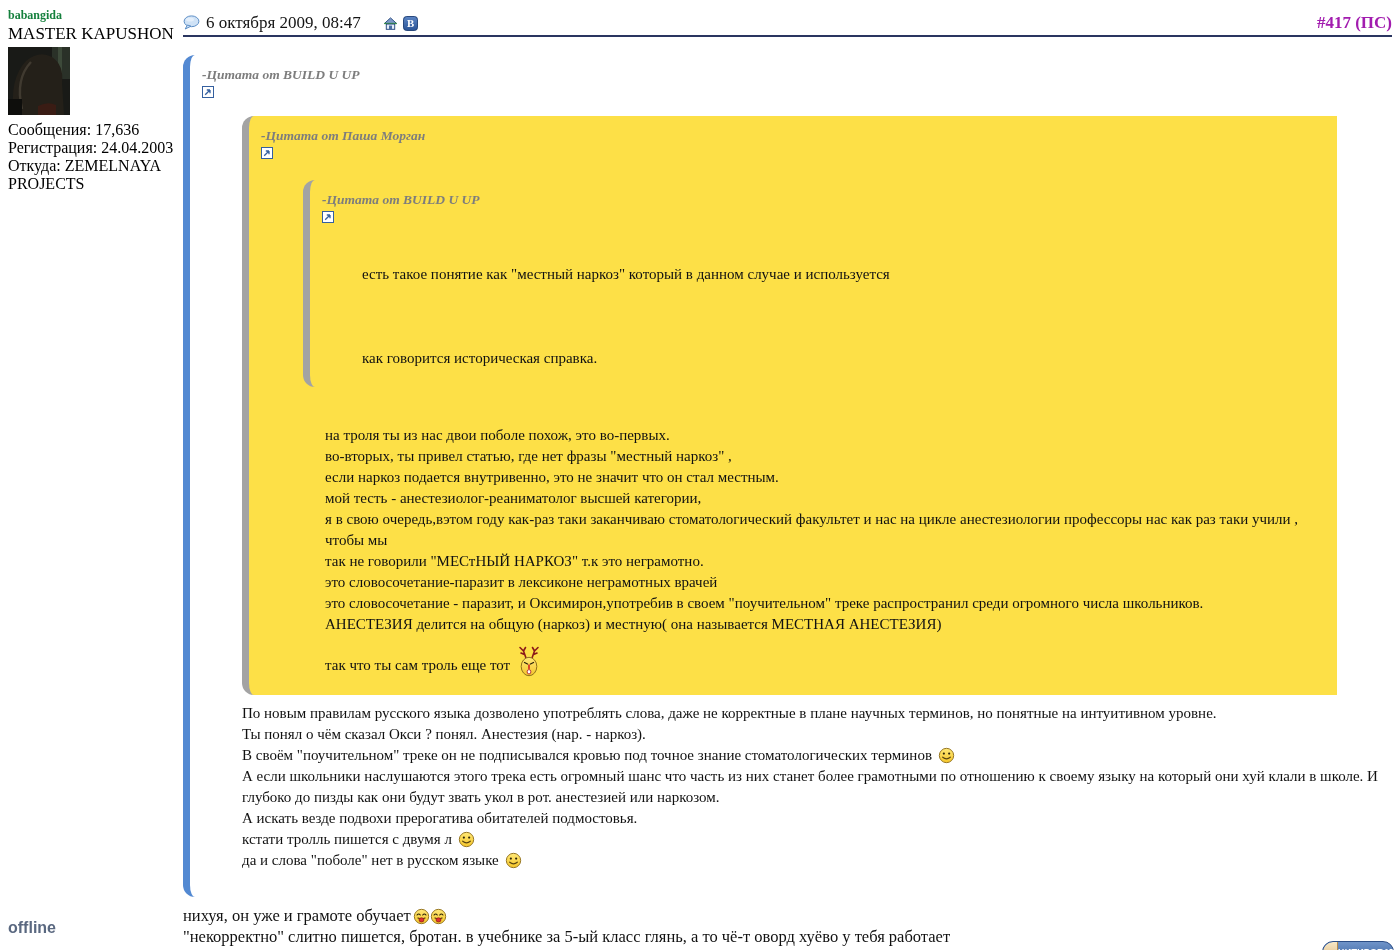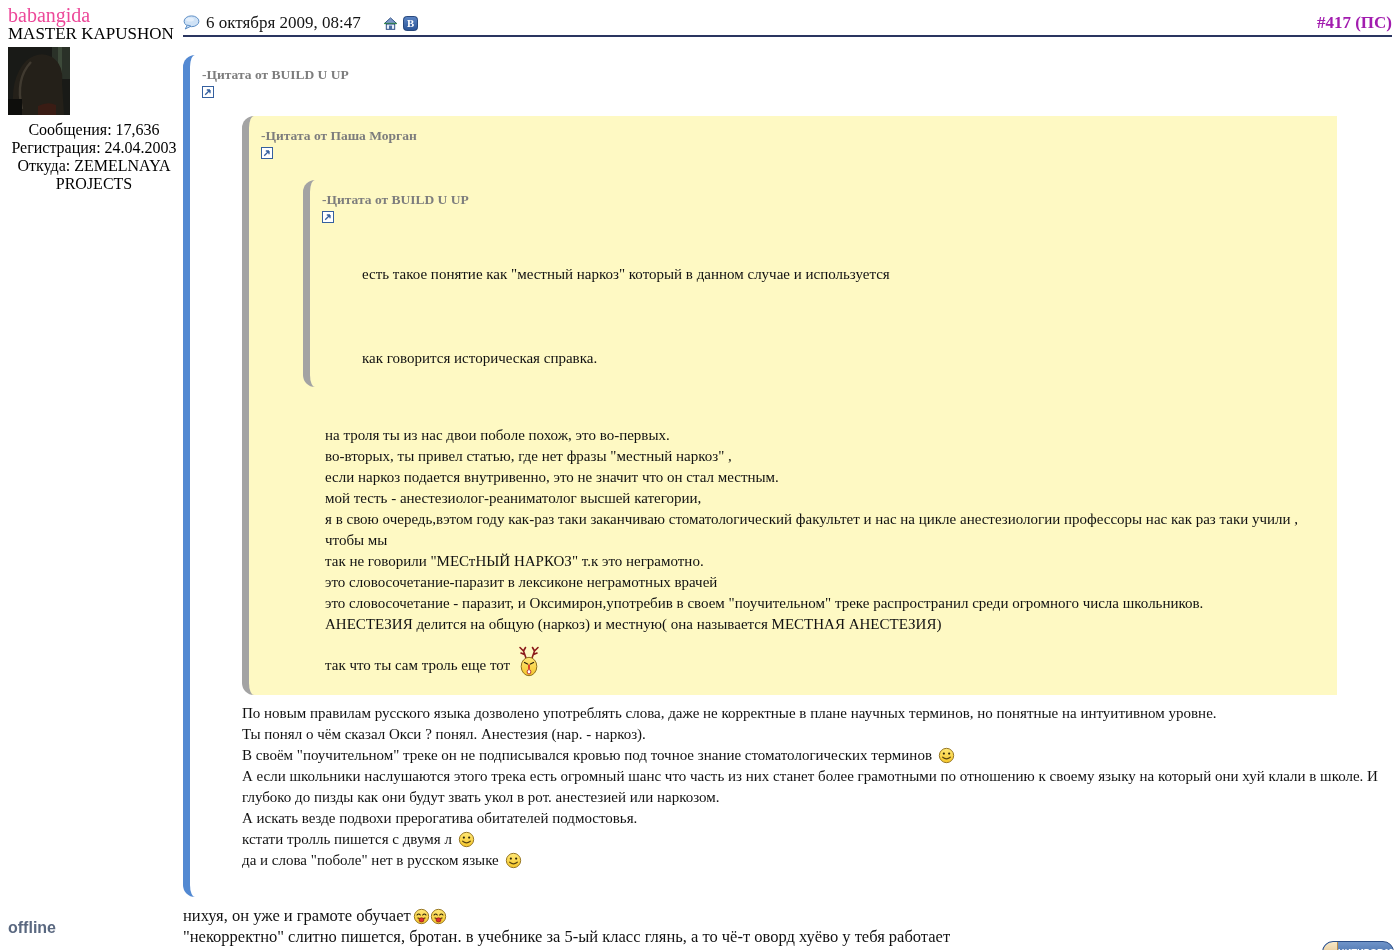--- a/index.html
+++ b/index.html
@@ -3,24 +3,24 @@
 <meta charset="utf-8">
 <style>
   html,body{margin:0;padding:0;}
   body{
     width:1400px;height:950px;overflow:hidden;position:relative;
     background:#ffffff;color:#141414;
     font-family:"Liberation Serif","DejaVu Serif",serif;
   }
   
   .sidebar{position:absolute;left:8px;top:6px;width:172px;}
-  .author-name{font-weight:normal;font-size:20px;color:#ec4899;line-height:19px;}
+  .author-name{font-weight:bold;font-size:12px;color:#15803d;line-height:19px;}
   .author-title{font-size:17px;color:#000;line-height:18px;}
   .avatar{display:block;width:62px;height:68px;margin:4px 0 6px 0;}
-  .stats{font-size:16px;line-height:18px;color:#000;text-align:center;}
+  .stats{font-size:16px;line-height:18px;color:#000;}
   .status-offline{
     position:absolute;left:8px;top:919px;
     font-family:"Liberation Sans","DejaVu Sans",sans-serif;
     font-weight:bold;font-size:16px;color:#5a6880;
   }
   
   .main{position:absolute;left:183px;top:0;width:1209px;}
   .post-header{display:flex;align-items:center;padding-top:11px;height:24px;}
   .post-date{font-size:17px;margin-left:6px;}
   .hdr-home{margin-left:22px;}
@@ -28,31 +28,31 @@
   .post-number{margin-left:auto;font-weight:bold;font-size:17px;color:#a21caf;text-decoration:none;}
   hr.rule{border:none;border-top:2px solid #2a3560;margin:0;height:0;}
   
   .quote-blue{
     margin-top:18px;
     border-left:7px solid #5389d2;border-radius:12px 0 0 12px;
     padding:11px 0 26px 12px;background:#fff;
   }
   .quote-gray-box{
     margin:14px 55px 0 40px;
-    background:#fef9c3;
+    background:#fde047;
     border-left:7px solid #a3a3a3;border-radius:12px 0 0 12px;
     padding:11px 12px 18px 12px;
   }
   .quote-inner{
     margin:15px 0 0 42px;
     border-left:7px solid #a3a3a3;border-radius:12px 0 0 12px;
     padding:11px 0 18px 12px;
   }
   .quote-header{
-    color:#7d7d7d;font-weight:bold;
+    color:#7d7d7d;font-weight:bold;font-style:italic;
     font-size:13.5px;line-height:17px;
   }
   .permalink{display:inline-block;margin-top:3px;line-height:0;cursor:pointer;}
   .q-body{margin-left:40px;font-size:15px;line-height:21px;color:#111;}
   .q-body-first{margin-top:14px;}
   .blank-line{height:21px;}
   .q-line{min-height:21px;}
   .pasha-reply{margin-top:38px;}
   .deer-line{margin-top:10px;}
   .deer-line svg{vertical-align:-7px;margin-left:2px;}

